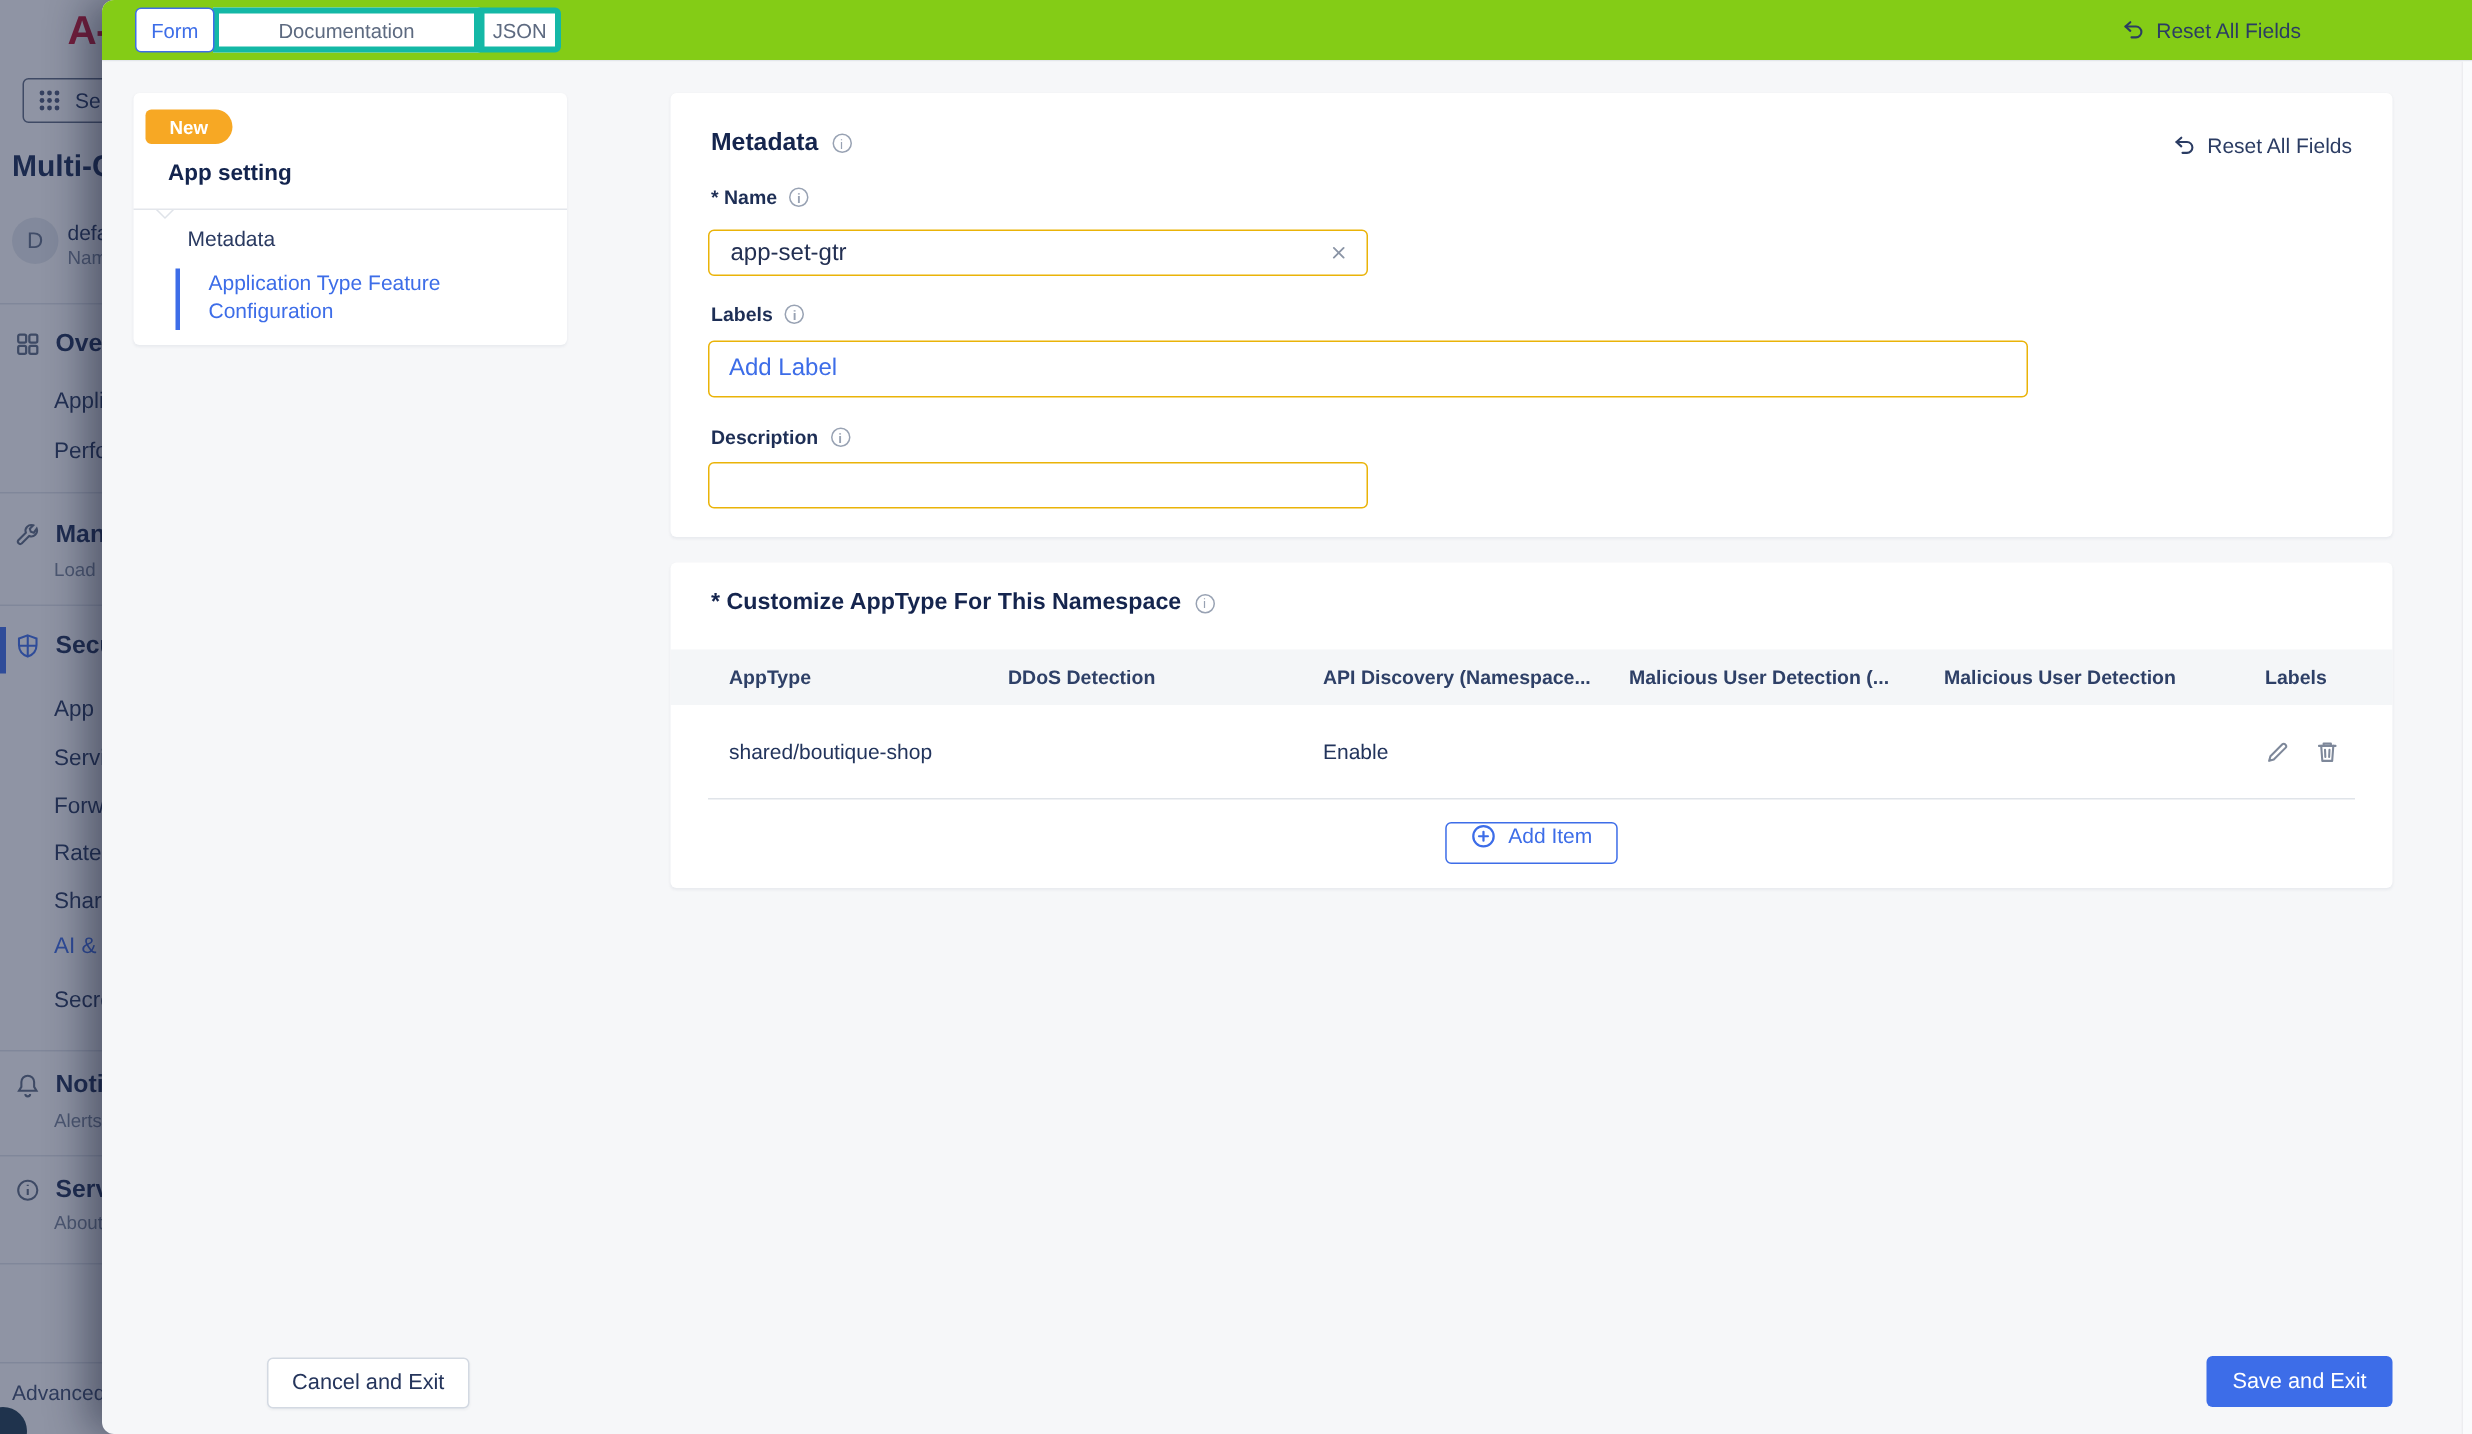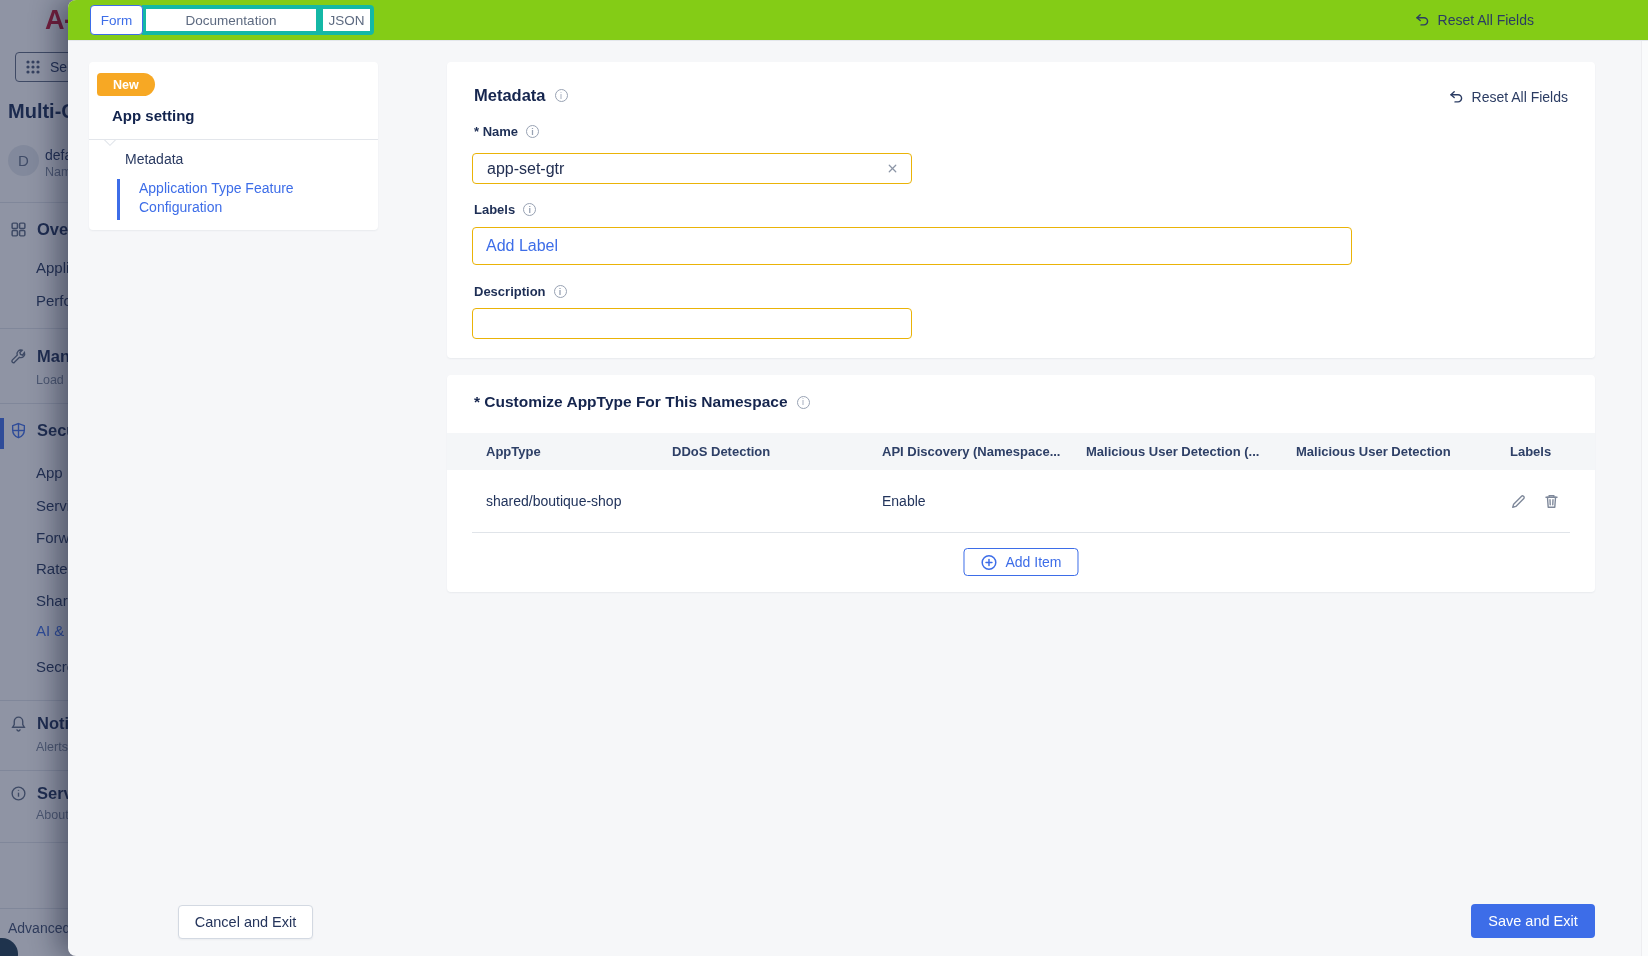--- a/index.html
+++ b/index.html
@@ -95,21 +95,21 @@
   .t-row { display:grid; grid-template-columns:186px 210px 204px 210px 214px 1fr; padding-left:39px;
            align-items:center; position:absolute; left:0; right:0; }
   .t-head { top:58px; height:37px; background:#f4f6f8; font-size:13px; font-weight:bold; color:#2e4067; }
   .t-head > div { overflow:hidden; white-space:nowrap; padding-right:10px; }
   .t-data { top:95px; height:62px; font-size:14px; color:#22345c; }
   .t-actions { display:flex; gap:16px; color:#7e889a; }
   .t-actions .act { cursor:pointer; }
   .t-divider { position:absolute; left:25px; right:25px; top:157px; border-top:1px solid #e0e4e9; }
   .additem { position:absolute; left:50%; transform:translateX(-50%); top:173px; height:28px; padding:0 16px;
              border:1px solid #3D6DE8; border-radius:4px; background:#fff; color:#3D6DE8; font-size:14px;
-             display:flex; align-items:center; gap:8px; cursor:pointer; }
+             display:flex; align-items:flex-start; gap:8px; cursor:pointer; }
 
   
   .btn { position:absolute; border-radius:4px; font-size:14.5px; display:flex; align-items:center;
          justify-content:center; cursor:pointer; }
   .btn-cancel { left:110px; top:905px; width:135px; height:34px; background:#fff; border:1px solid #d3d9e2;
                 color:#25355c; box-shadow:0 1px 2px rgba(25,35,65,0.05); }
   .btn-save { left:1403px; top:904px; width:124px; height:34px; background:#3D6DE8; color:#fff; border:none; }
 
   .scrolltrack { position:absolute; right:0; top:41px; width:7px; bottom:0; background:#fafbfc;
                  border-left:1px solid #ededf0; }

